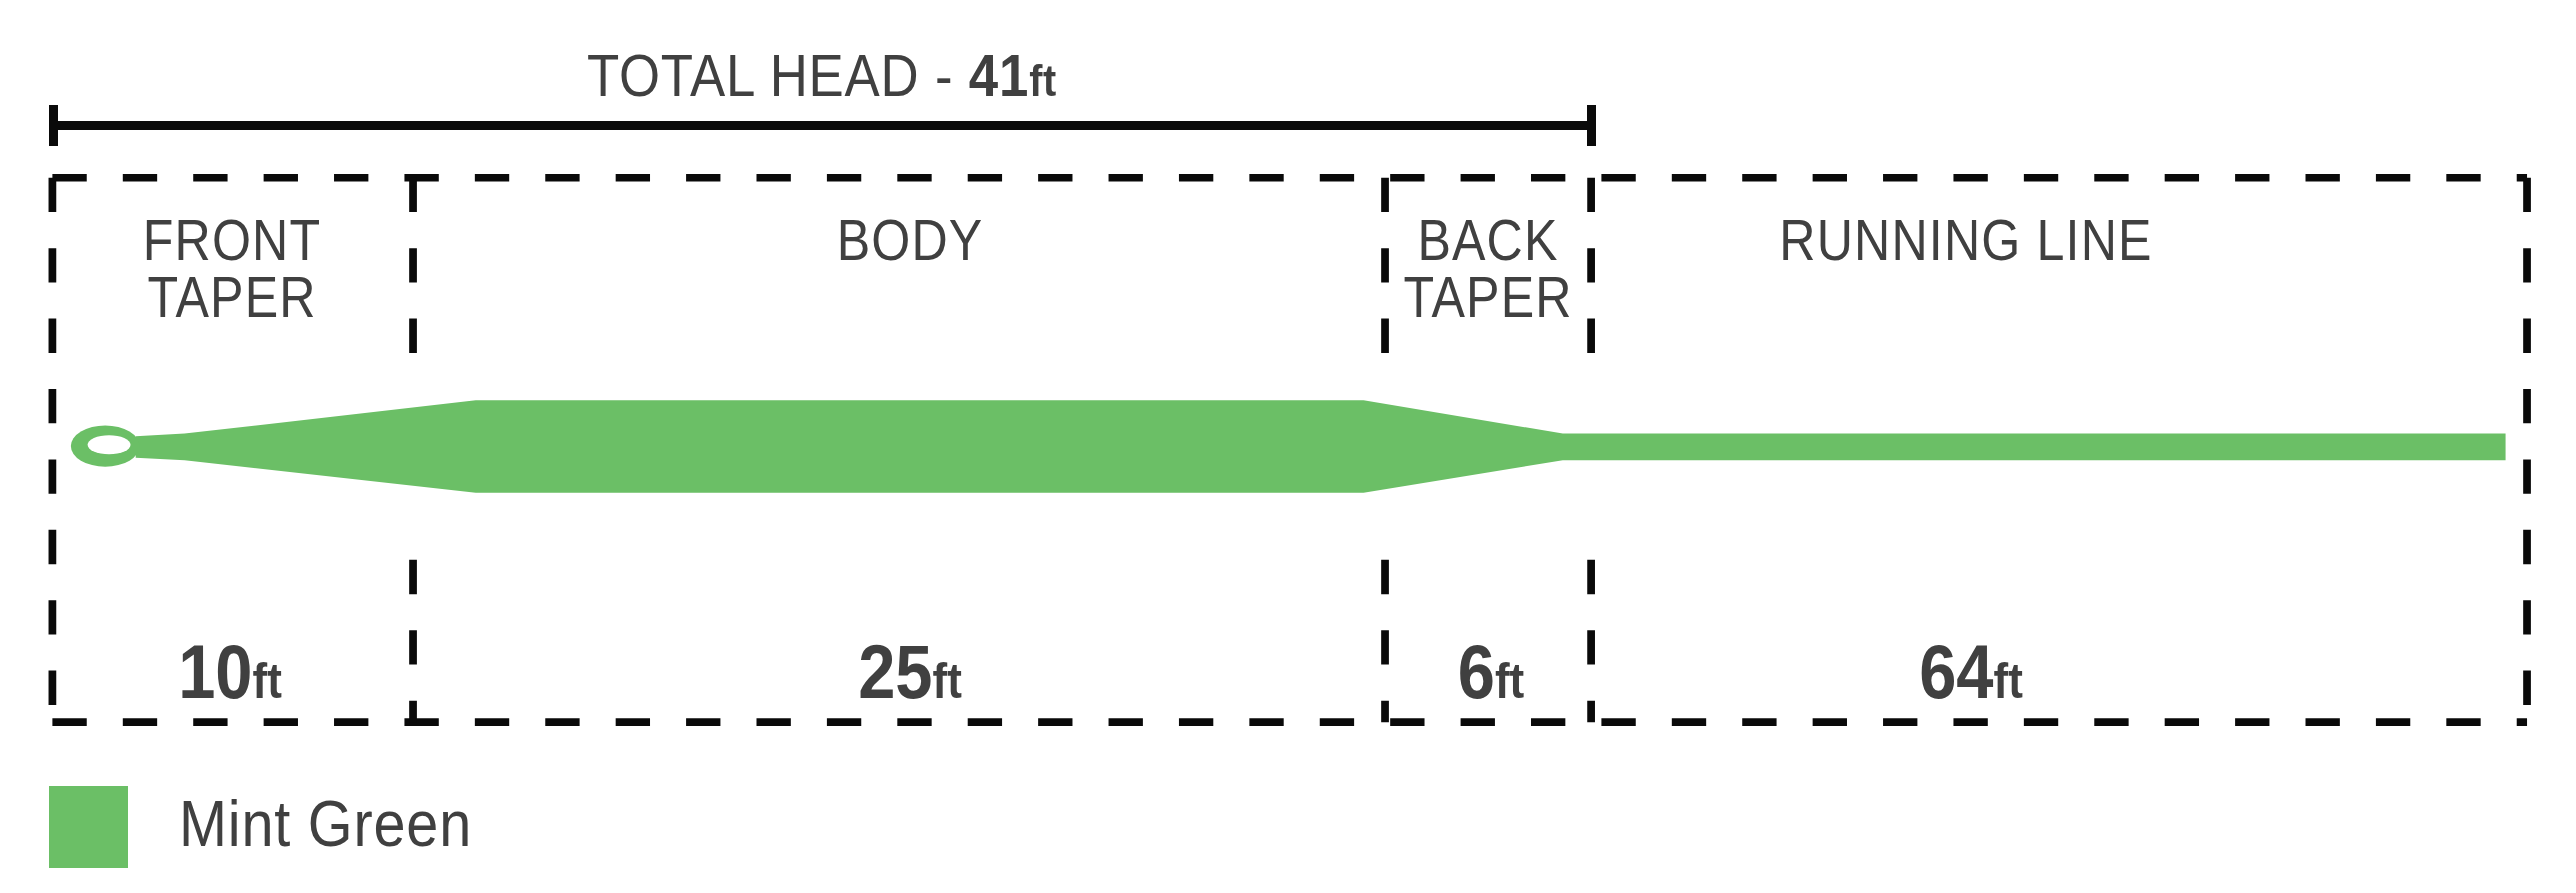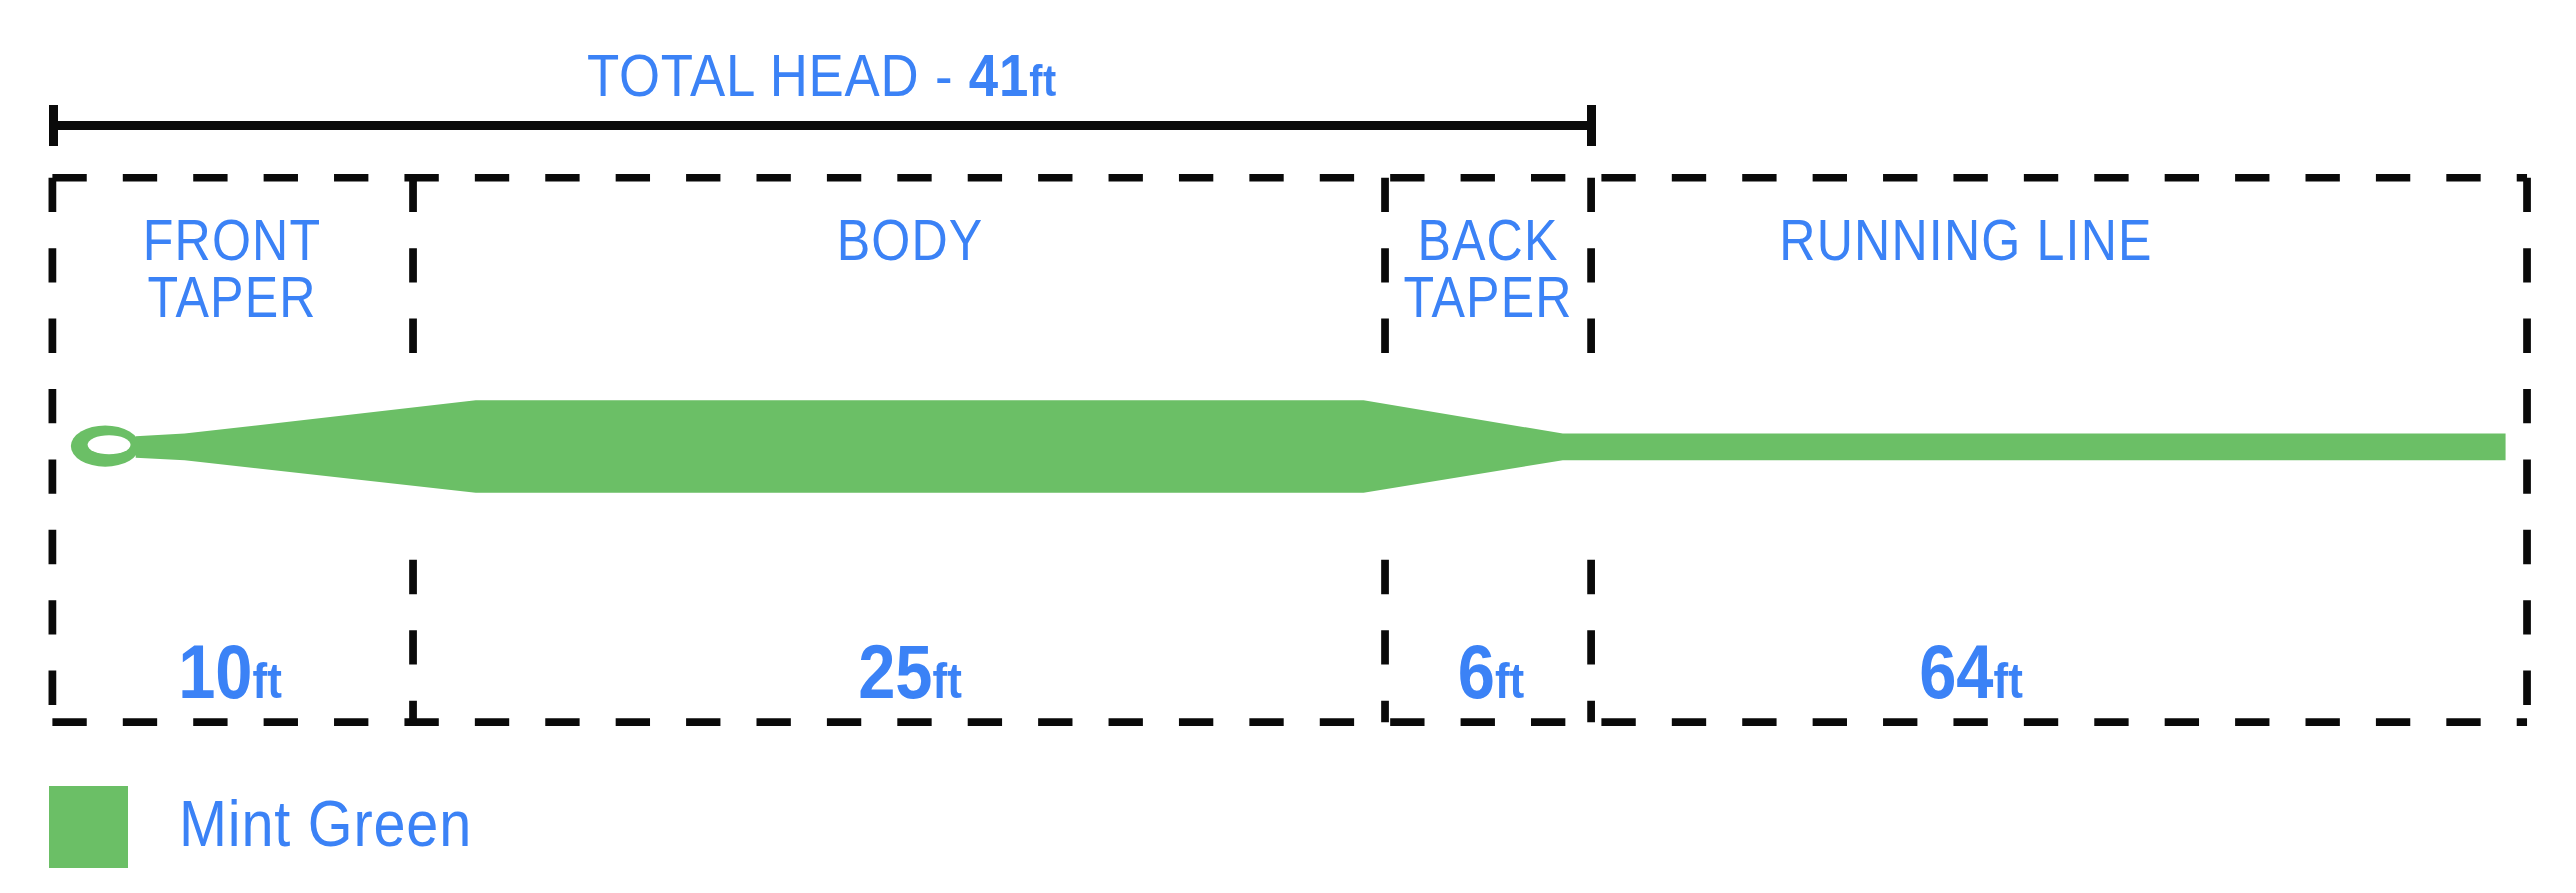--- a/index.html
+++ b/index.html
@@ -1,21 +1,21 @@
 <!DOCTYPE html>
 <html style="font-size:13.7px"><head>
 <meta charset="utf-8">
 <style>
   html,body{margin:0;padding:0;background:#ffffff;}
   .canvas{
     position:relative;
     width:2576px;height:893px;
     background:#ffffff;
     font-family:"Liberation Sans", sans-serif;
-    color:#3b82f6;
+    color:#404040;
     overflow:hidden;
   }
   .layer{position:absolute;left:0;top:0;width:2576px;height:893px;}
 
   
   .bracket-line{position:absolute;background:#0a0a0a;}
 
   
   .title{
     position:absolute;left:822px;top:45px;

